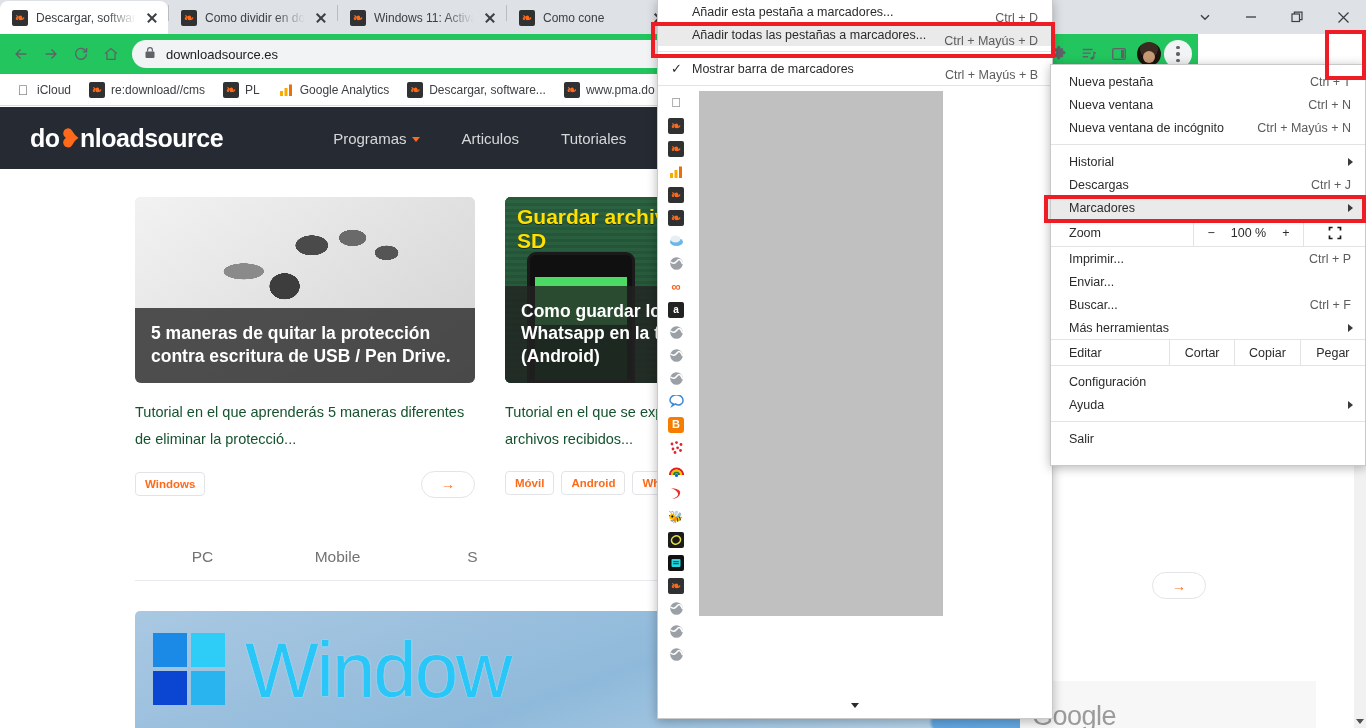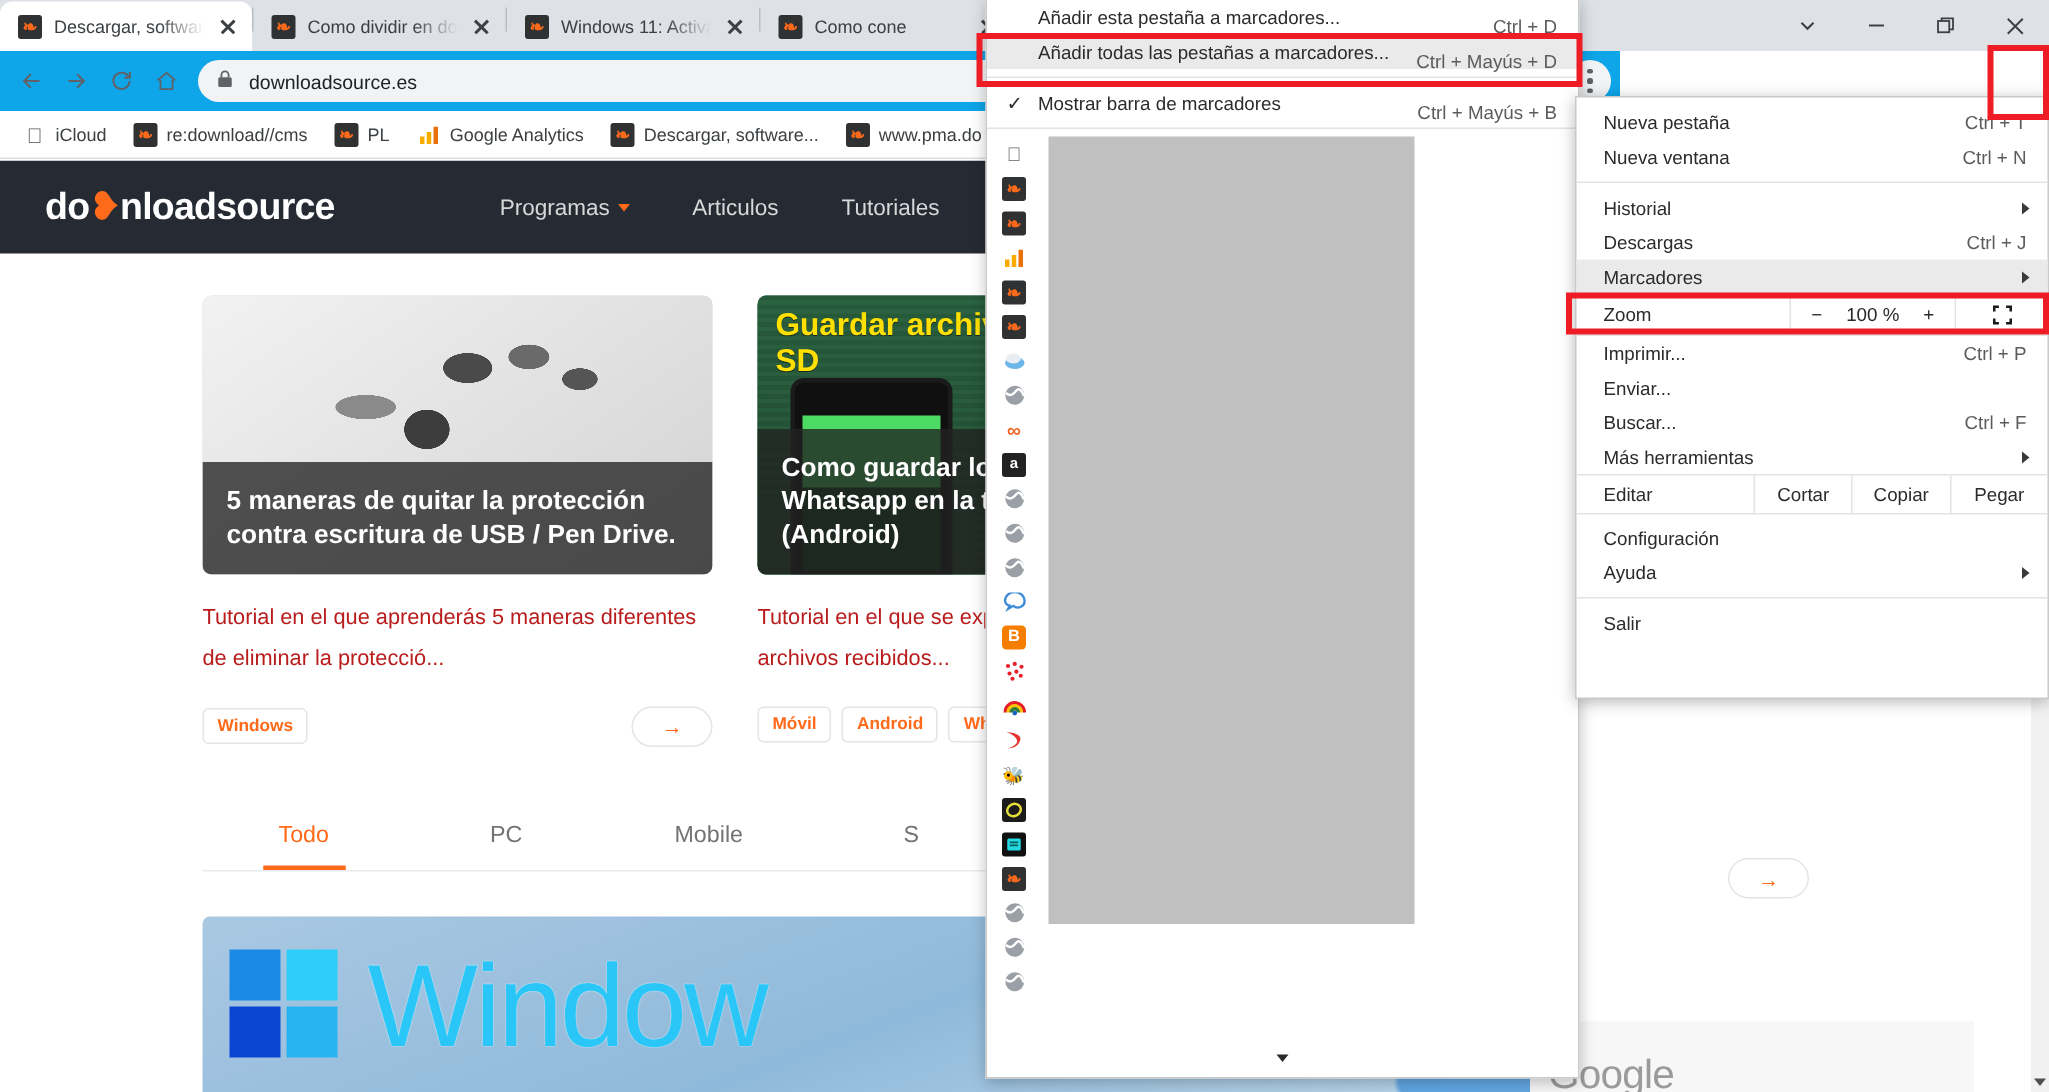--- a/index.html
+++ b/index.html
@@ -63,22 +63,22 @@
 
   .wincontrols {
     margin-left: auto; display: flex; align-items: flex-start; height: 34px;
   }
   .wc { width: 46px; height: 34px; display:flex; align-items:center; justify-content:center;
         color:#3c4043; font-size: 14px; }
   .wc svg { display:block; }
 
   
   .toolbar {
-    position: absolute; left: 0; top: 34px; width: 1080px; height: 40px;
-    background: #0ea5e9; display: flex; align-items: center; padding: 0 6px;
+    position: absolute; left: 0; top: 34px; width: 1198px; height: 40px;
+    background: #22c55e; display: flex; align-items: center; padding: 0 6px;
   }
   .tb-btn { width: 30px; height: 30px; display:flex; align-items:center; justify-content:center;
             color:#5f6368; flex:none; }
   .omnibox {
     flex: 1 1 auto; height: 28px; background: #f1f3f4; border-radius: 14px;
     display: flex; align-items: center; gap: 10px; padding: 0 12px; margin: 0 6px;
     font-size: 13px; color: #202124; min-width: 0;
   }
   .omni-url { white-space: nowrap; overflow: hidden; }
   .tb-right { display: flex; align-items: center; flex: none; }
@@ -160,21 +160,21 @@
   }
   .card2-phone::after {
     content:''; position:absolute; left:5px; top:22px; right:5px; bottom:0;
     background: linear-gradient(180deg,#4cd964 0 46%, #0c3b1d 47% 100%);
   }
   .card-overlay {
     position: relative; width:100%; background: rgba(35,35,35,0.78);
     padding: 14px 16px 16px 16px;
   }
   .card-overlay h3 { color:#fff; font-size:17.5px; line-height:1.28; font-weight:bold;}
-  .card-desc { color:#b91c1c; font-size:14.5px; line-height:1.85; margin-top:16px;}
+  .card-desc { color:#14532d; font-size:14.5px; line-height:1.85; margin-top:16px;}
   .card-foot { display:flex; align-items:center; margin-top: 18px; }
   .tags { display:flex; gap:7px; }
   .tag {
     border:1px solid #e2e4e7; border-radius:4px; color:#ff6a1a;
     font-size:11.5px; font-weight:bold; padding:5px 9px; white-space:nowrap;
   }
   .go-btn {
     margin-left:auto; width:54px; height:27px; border:1px solid #e2e4e7; border-radius:14px;
     display:flex; align-items:center; justify-content:center; color:#ff6a1a; font-size:14px;
   }
@@ -501,21 +501,20 @@
           <div class="tags">
             <span class="tag">Móvil</span>
             <span class="tag">Android</span>
             <span class="tag">Whatsapp</span>
           </div>
         </div>
       </div>
     </div>
 
     <div class="tabsrow">
-      <div class="ftab sel">Todo</div>
       <div class="ftab">PC</div>
       <div class="ftab">Mobile</div>
       <div class="ftab">S</div>
     </div>
     <div class="hr"></div>
 
     <div class="win11">
       <div class="win11-swirl"></div>
       <div class="win11-logo">
         <i style="background:#1b8ae6"></i>
@@ -722,20 +721,24 @@
 
   <div class="mainmenu">
     <div class="mmi">
       <span>Nueva pestaña</span>
       <span class="accel">Ctrl + T</span>
     </div>
     <div class="mmi">
       <span>Nueva ventana</span>
       <span class="accel">Ctrl + N</span>
     </div>
+    <div class="mmi">
+      <span>Nueva ventana de incógnito</span>
+      <span class="accel">Ctrl + Mayús + N</span>
+    </div>
     <div class="mm-sep"></div>
 
     <div class="mmi">
       <span>Historial</span>
       <span class="arrow-r"></span>
     </div>
     <div class="mmi">
       <span>Descargas</span>
       <span class="accel">Ctrl + J</span>
     </div>

